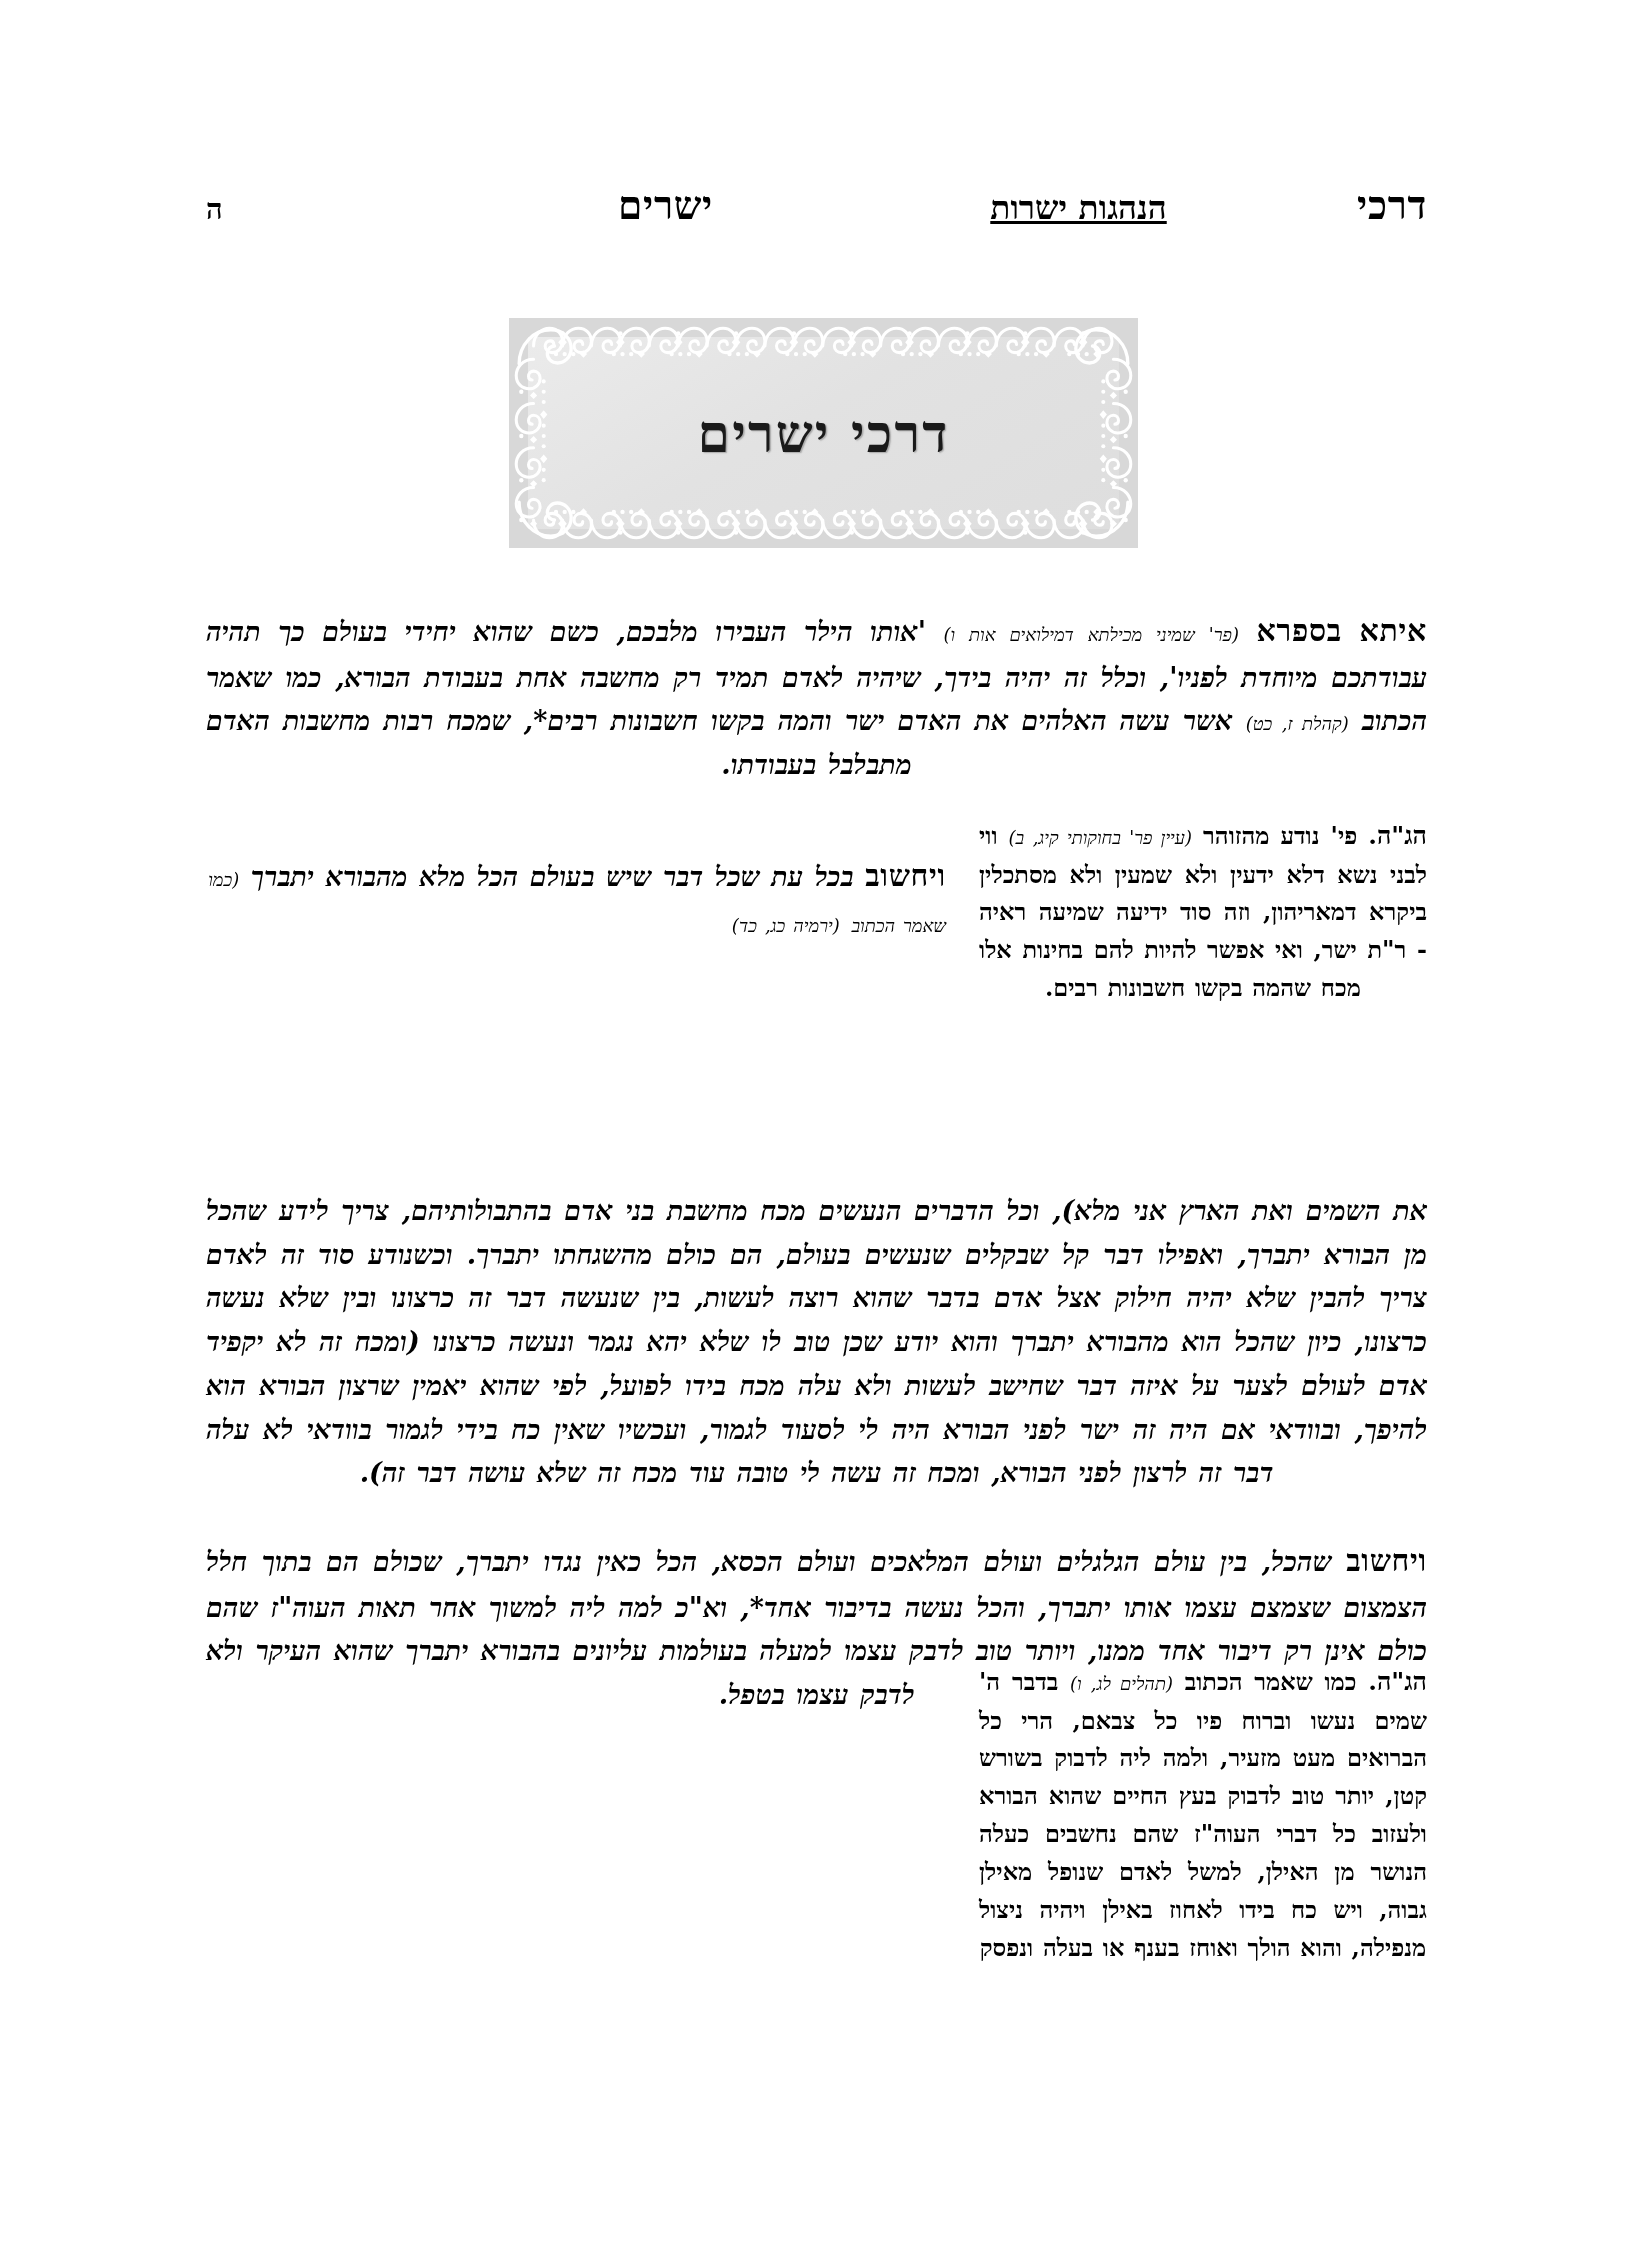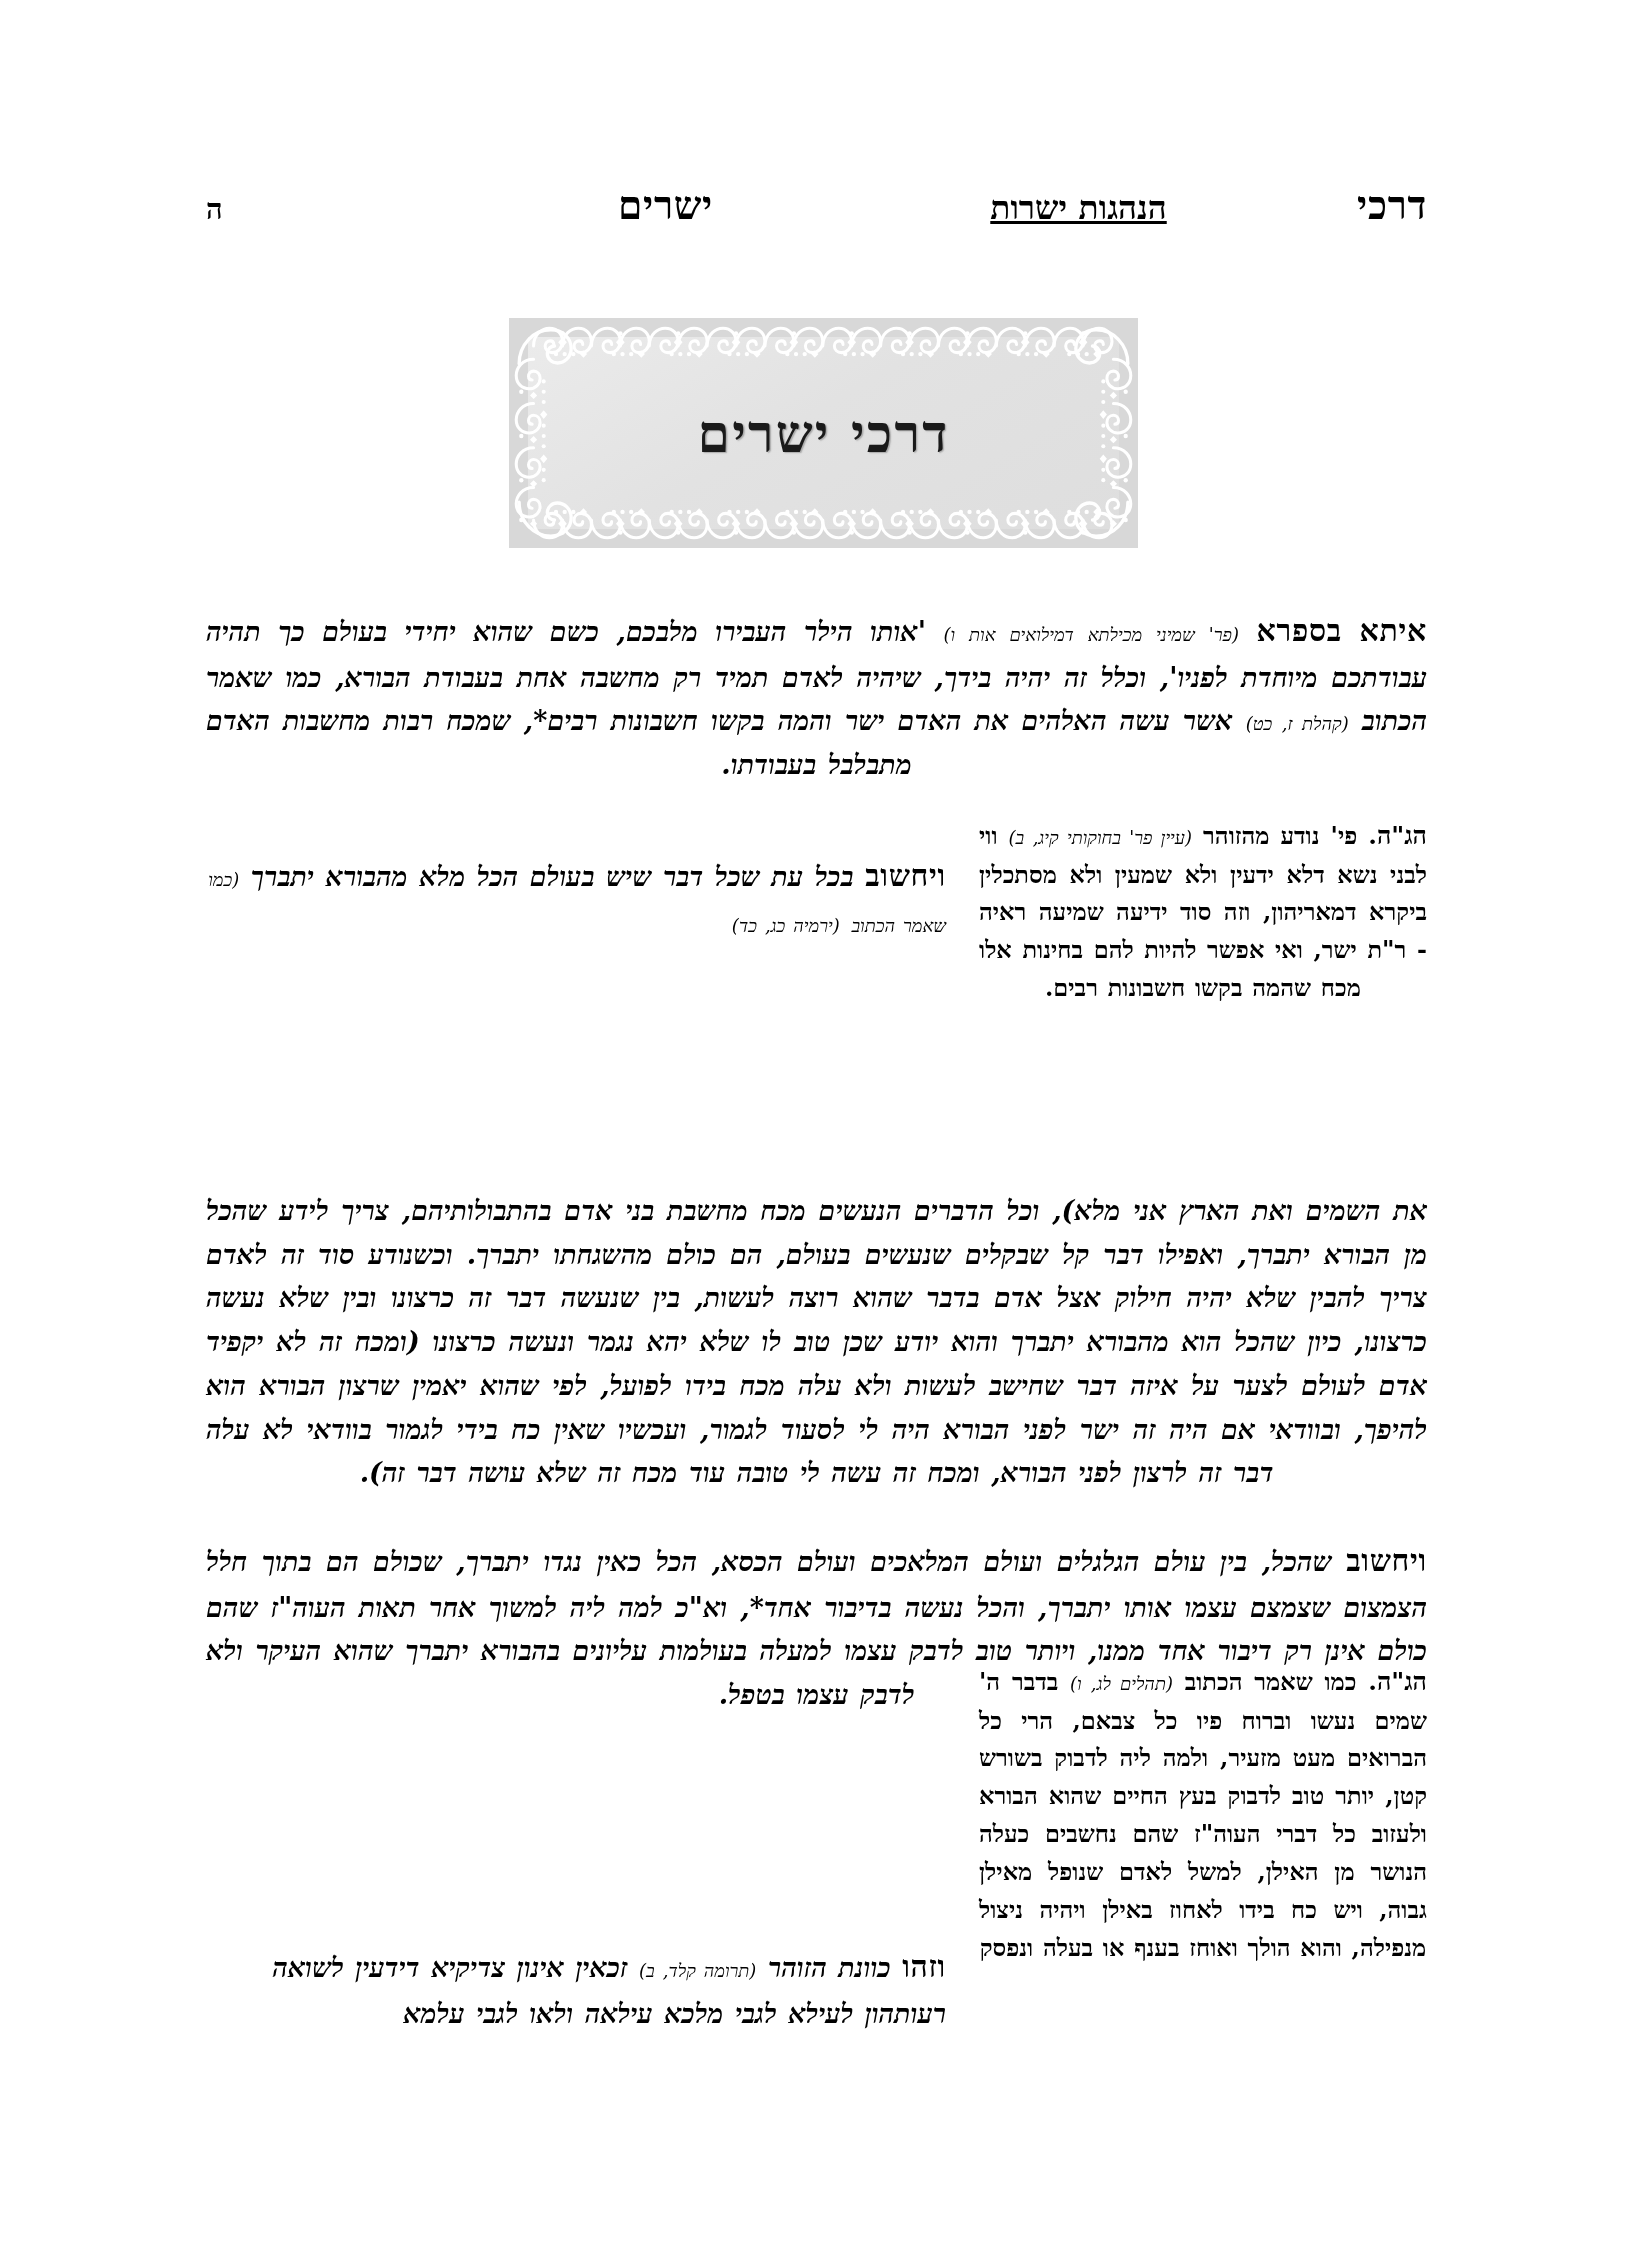--- a/index.html
+++ b/index.html
@@ -347,21 +347,15 @@
 
   <div class="split-row" id="row-2">
 
     <div class="split-note hagaha">
       <p class="para"><span class="lead">הג"ה.</span><span> </span><span>כמו שאמר הכתוב</span><span> </span><span class="cite">(תהלים לג, ו)</span><span> </span><span>בדבר ה' שמים נעשו וברוח פיו כל צבאם, הרי כל הברואים מעט מזעיר, ולמה ליה לדבוק בשורש קטן, יותר טוב לדבוק בעץ החיים שהוא הבורא ולעזוב כל דברי העוה"ז שהם נחשבים כעלה הנושר מן האילן, למשל לאדם שנופל מאילן גבוה, ויש כח בידו לאחוז באילן ויהיה ניצול מנפילה, והוא הולך ואוחז בענף או בעלה ונפסק</span></p>
     </div>
 
     <div class="split-main"></div>
   </div>
 
-  <div class="split-row" id="block-vezehu">
-    <div class="split-note"></div>
-    <div class="split-main rashi">
-      <p class="para"><span class="lead">וזהו</span><span> </span><span>כוונת הזוהר</span><span> </span><span class="cite">(תרומה קלד, ב)</span><span> </span><span>זכאין אינון צדיקיא דידעין לשואה רעותהון לעילא לגבי מלכא עילאה ולאו לגבי עלמא</span></p>
-    </div>
-  </div>
 
 </div>
 
 
 </body></html>

